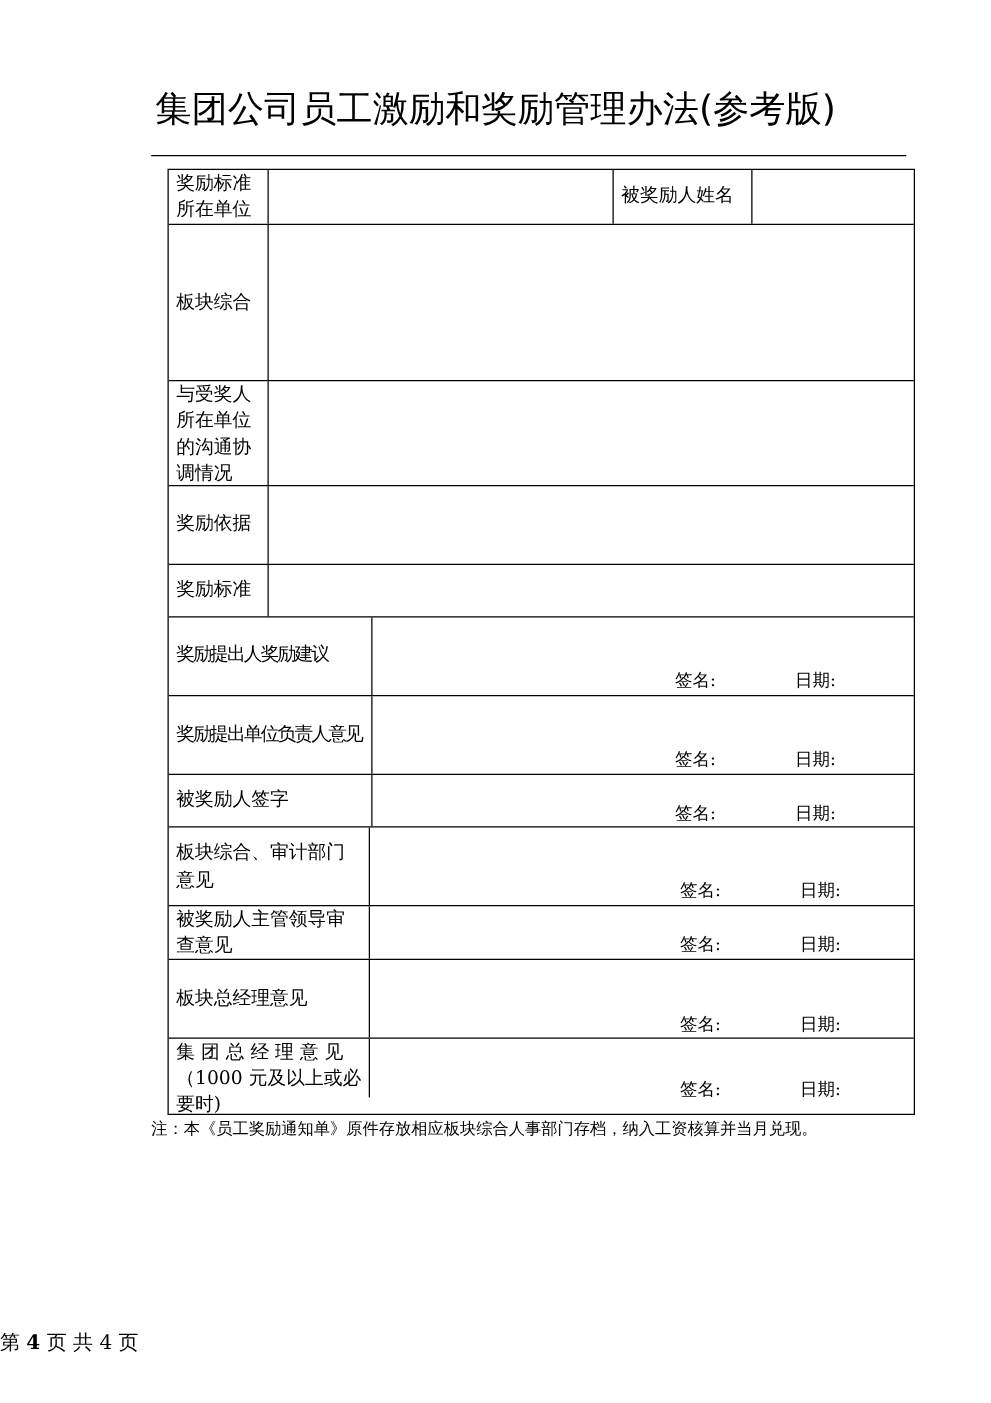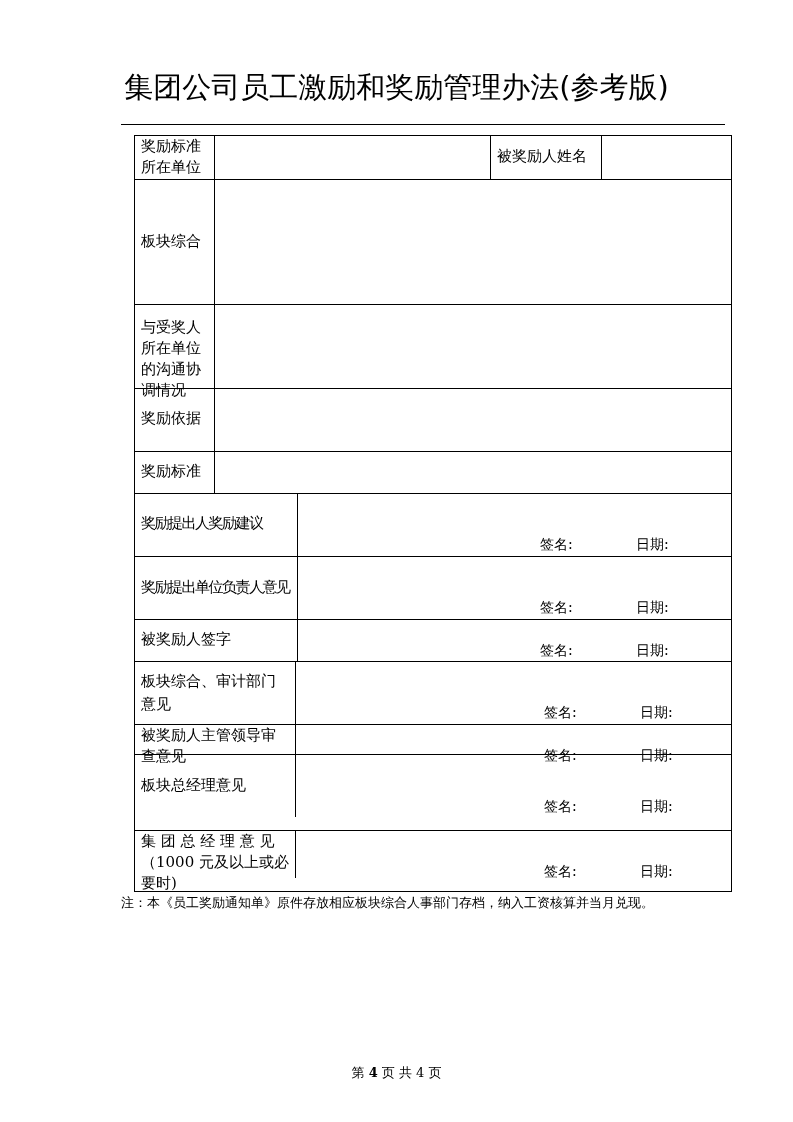--- a/index.html
+++ b/index.html
@@ -9,21 +9,21 @@
            font-size:29px; letter-spacing:0px; font-family:"DejaVu Sans","Liberation Sans",sans-serif; }
   .hrule { position:absolute; left:121px; top:124px; width:604px; height:1px; background:#000; }
   .tbl { position:absolute; left:134px; top:135px; width:598px; height:757px;
          border:1px solid #000; box-sizing:border-box; }
   .row { position:absolute; left:0; width:100%; border-top:1px solid #000; box-sizing:border-box; }
   .row.first { border-top:none; }
   .vline { position:absolute; top:0; bottom:0; width:1px; background:#000; }
   .lbl { position:absolute; left:6px; font-size:15px; line-height:21px; }
   .sig { position:absolute; font-size:14px; }
   .note { position:absolute; left:121px; top:894px; font-size:13px; }
-  .footer { position:absolute; left:0; width:793px; top:1064px; text-align:center; font-size:13px; }
+  .footer { position:absolute; left:0; width:793px; top:1064px; font-size:16px; }
   .footer b { font-weight:bold; }
 </style>
 </head>
 <body>
 
 <div class="title">集团公司员工激励和奖励管理办法(参考版)</div>
 <div class="hrule"></div>
 
 <div class="tbl">
 
@@ -41,21 +41,21 @@
   </div>
 
   <div class="row" style="top:43px;height:125px;">
     <div class="vline" style="left:79px;"></div>
     <div class="lbl" style="top:51px;">板块综合</div>
     <div style="position:absolute;left:80px;top:0;right:0;height:124px;"></div>
   </div>
 
   <div class="row" style="top:168px;height:84px;">
     <div class="vline" style="left:79px;"></div>
-    <div class="lbl" style="top:0px;margin-top:12px;">
+    <div class="lbl" style="top:0px;">
       <div>与受奖人</div>
       <div>所在单位</div>
       <div>的沟通协</div>
       <div>调情况</div>
     </div>
     <div style="position:absolute;left:80px;top:0;right:0;height:83px;"></div>
   </div>
 
   <div class="row" style="top:252px;height:63px;">
     <div class="vline" style="left:79px;"></div>
@@ -108,21 +108,21 @@
     <div class="vline" style="left:160px;"></div>
     <div class="lbl" style="top:0px;">
       <div>被奖励人主管领导审</div>
       <div>查意见</div>
     </div>
     <div style="position:absolute;left:161px;top:0;right:0;height:42px;"></div>
     <div class="sig" style="left:409px;top:22px;">签名:</div>
     <div class="sig" style="left:505px;top:22px;">日期:</div>
   </div>
 
-  <div class="row" style="top:618px;height:63px;">
+  <div class="row" style="top:631px;height:63px;">
     <div class="vline" style="left:160px;"></div>
     <div class="lbl" style="top:20px;">板块总经理意见</div>
     <div style="position:absolute;left:161px;top:0;right:0;height:62px;"></div>
     <div class="sig" style="left:409px;top:43px;">签名:</div>
     <div class="sig" style="left:505px;top:43px;">日期:</div>
   </div>
 
   <div class="row" style="top:694px;height:48px;">
     <div class="vline" style="left:160px;"></div>
     <div class="lbl" style="top:0px;">

